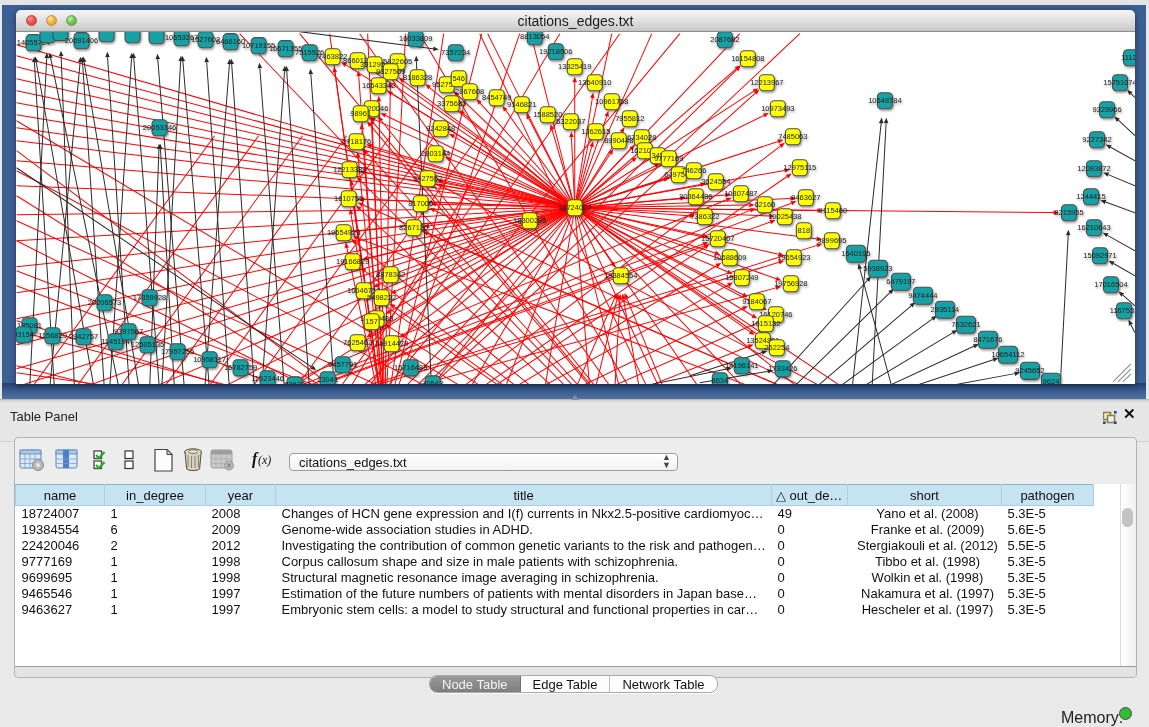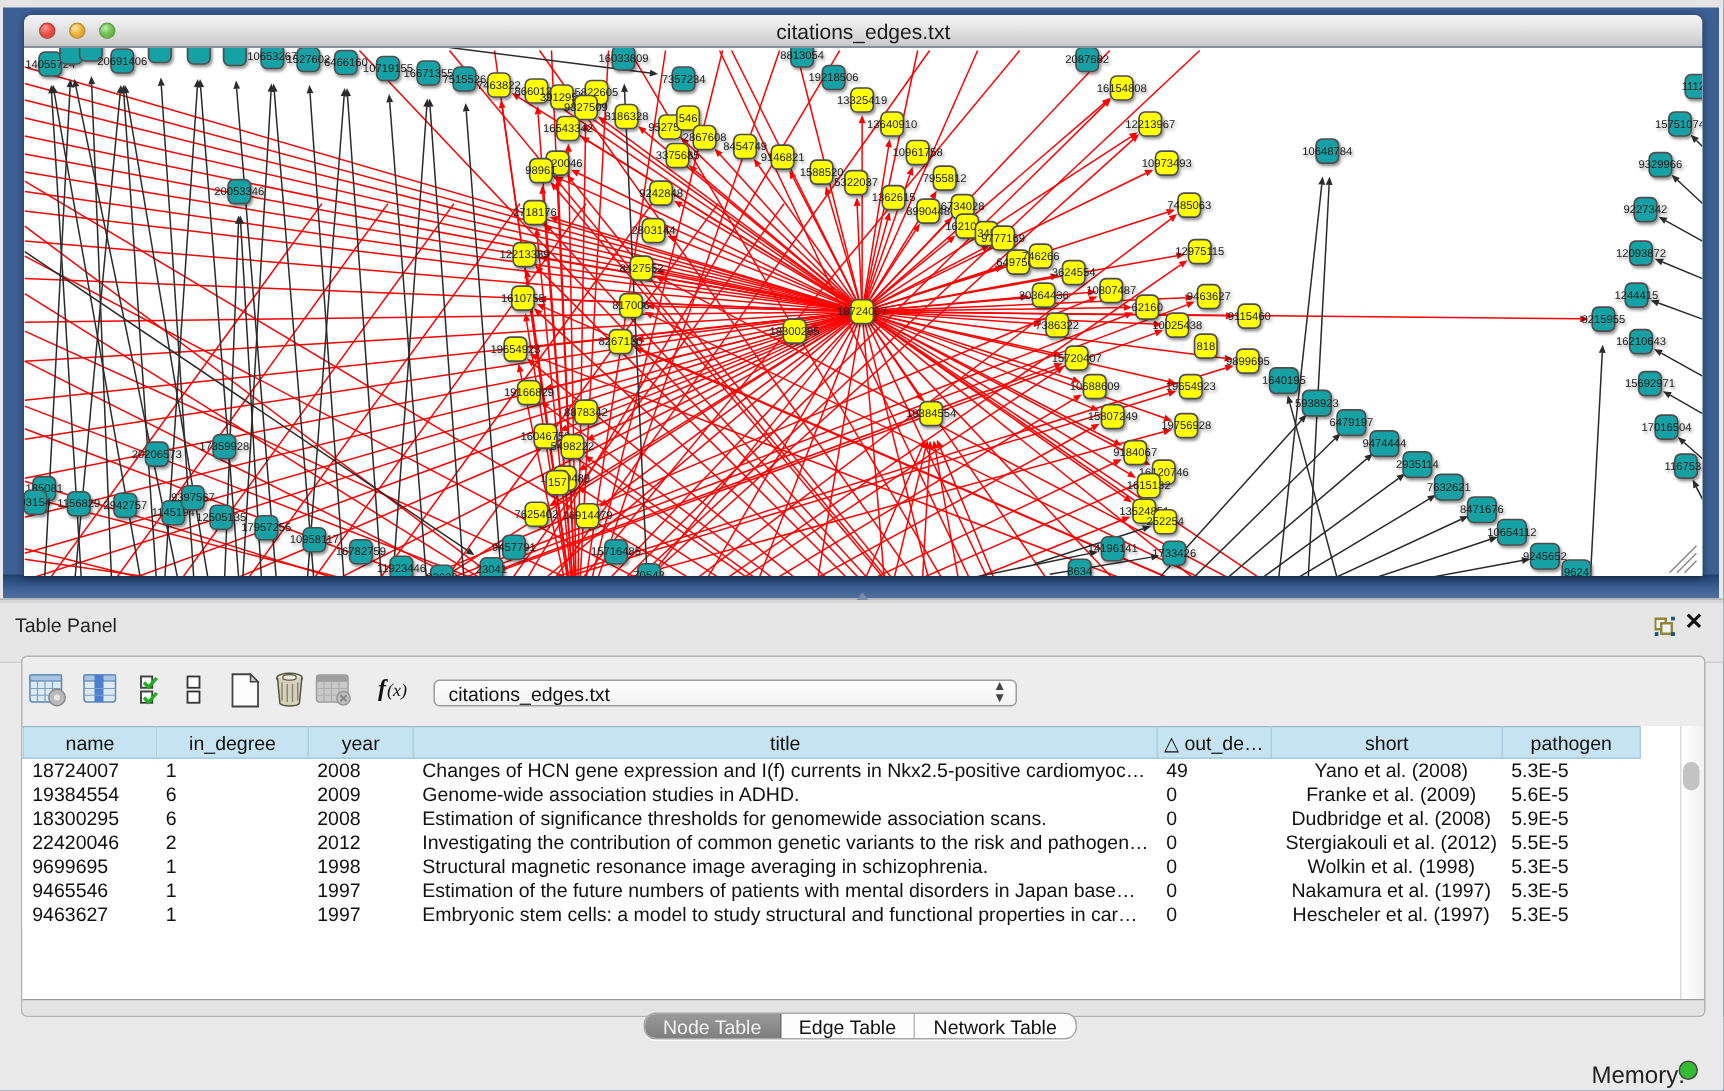--- a/index.html
+++ b/index.html
@@ -848,37 +848,37 @@
         <td class="c1">19384554</td>
         <td class="c2">6</td>
         <td class="c3">2009</td>
         <td class="c4">Genome-wide association studies in ADHD.</td>
         <td class="c5">0</td>
         <td class="c6">Franke et al. (2009)</td>
         <td class="c7">5.6E-5</td>
         <td></td>
       </tr>
       <tr>
-        <td class="c1">18300295</td>
-        <td class="c2">6</td>
-        <td class="c3">2008</td>
-        <td class="c4">Estimation of significance thresholds for genomewide association scans.</td>
-        <td class="c5">0</td>
-        <td class="c6">Dudbridge et al. (2008)</td>
-        <td class="c7">5.9E-5</td>
-        <td></td>
-      </tr>
-      <tr>
         <td class="c1">22420046</td>
         <td class="c2">2</td>
         <td class="c3">2012</td>
         <td class="c4">Investigating the contribution of common genetic variants to the risk and pathogen…</td>
         <td class="c5">0</td>
         <td class="c6">Stergiakouli et al. (2012)</td>
         <td class="c7">5.5E-5</td>
+        <td></td>
+      </tr>
+      <tr>
+        <td class="c1">9777169</td>
+        <td class="c2">1</td>
+        <td class="c3">1998</td>
+        <td class="c4">Corpus callosum shape and size in male patients with schizophrenia.</td>
+        <td class="c5">0</td>
+        <td class="c6">Tibbo et al. (1998)</td>
+        <td class="c7">5.3E-5</td>
         <td></td>
       </tr>
       <tr>
         <td class="c1">9699695</td>
         <td class="c2">1</td>
         <td class="c3">1998</td>
         <td class="c4">Structural magnetic resonance image averaging in schizophrenia.</td>
         <td class="c5">0</td>
         <td class="c6">Wolkin et al. (1998)</td>
         <td class="c7">5.3E-5</td>

